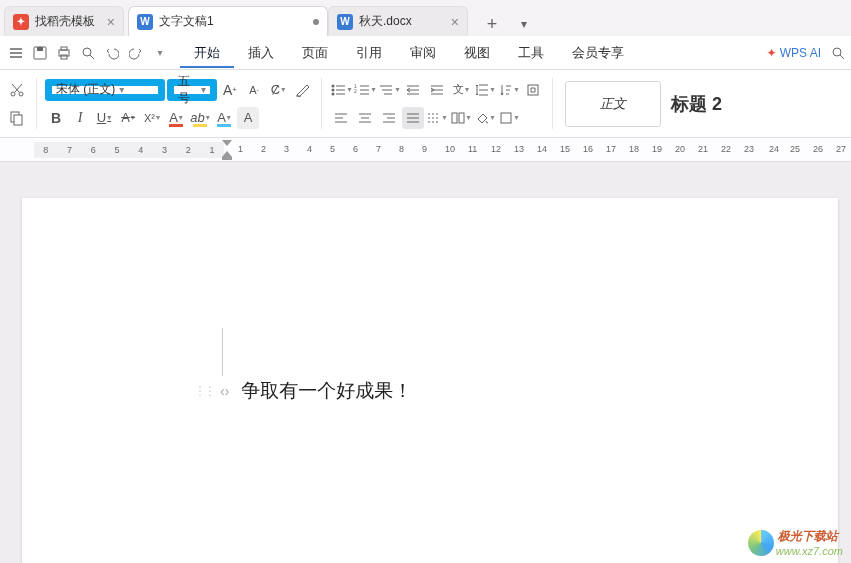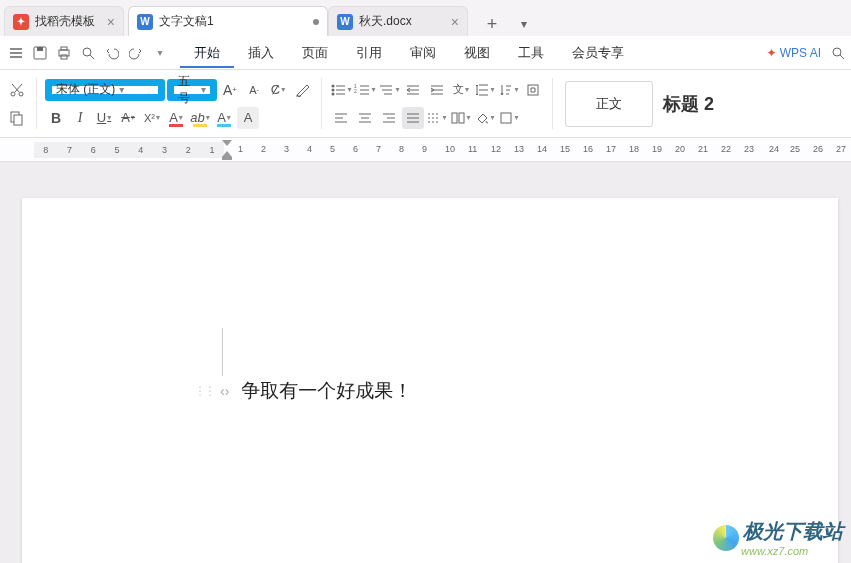--- a/index.html
+++ b/index.html
@@ -56,23 +56,24 @@
   color: #555; font-size: 13px; border-radius: 3px; cursor: pointer; position: relative;
 }
 .tb .arr { font-size: 8px; color: #888; margin-left: 1px; }
 .tb.bold { font-weight: bold; font-size: 14px; }
 .tb.ital { font-style: italic; font-family: "Times New Roman"; font-size: 14px; }
 .tb.uline { text-decoration: underline; font-size: 13px; }
 .tb.strike { text-decoration: line-through; font-size: 13px; }
 .tb.sup { font-size: 11px; }
 .colorchip { position: absolute; bottom: 2px; left: 4px; right: 4px; height: 3px; }
 .stylebox {
-  width: 88px; height: 46px; border: 1px solid #d8d6d8; border-radius: 3px;
+  width: 96px; height: 46px; border: 1px solid #d8d6d8; border-radius: 3px;
   display: flex; align-items: center; justify-content: center; font-size: 13px;
   margin: 0 4px;
+  font-style: italic;
 }
 .title-style { font-size: 18px; font-weight: bold; color: #333; }
 
 
 .ruler { height: 24px; background: #fdfdff; border-bottom: 1px solid #e0dee0; display: flex; align-items: center; padding-left: 34px; position: relative; font-size: 9px; color: #666; }
 .ruler-left { width: 190px; background: #f0f0f2; height: 16px; display: flex; align-items: center; justify-content: space-around; }
 .ruler-right { flex: 1; height: 16px; display: flex; position: relative; }
 .rmark { position: absolute; top: 2px; font-size: 9px; color: #666; }
 .indent-top { position: absolute; left: 222px; top: 2px; }
 .indent-bottom { position: absolute; left: 222px; bottom: 0px; }
@@ -83,21 +84,21 @@
 .doc-line { position: absolute; left: 172px; top: 180px; display: flex; align-items: center; }
 .drag { color: #ccc; margin-right: 6px; font-size: 12px; letter-spacing: -2px; }
 .prev-arrow, .next-arrow { color: #aaa; font-size: 14px; }
 .track-box { background: #e3e1e4; border: 1px solid #d0ced2; padding: 1px 4px; font-size: 11px; line-height: 13px; color: #444; text-align: center; }
 .doctext { font-family: "SimSun", serif; font-size: 19px; color: #222; margin-left: 12px; }
 .cursor-mark { position: absolute; left: 200px; top: 130px; width: 1px; height: 48px; background: #ccc; }
 
 
 .watermark { position: absolute; right: 8px; bottom: 6px; display: flex; align-items: center; gap: 4px; opacity: .85; }
 .wm-swirl { width: 26px; height: 26px; border-radius: 50%; background: conic-gradient(#4fc3f7,#2196f3,#66bb6a,#ffeb3b); }
-.wm-text1 { color: #0c4a6e; font-size: 20px; font-weight: 600; font-style: italic; }
+.wm-text1 { color: #c2410c; font-size: 12px; font-weight: 600; font-style: italic; }
 .wm-text2 { color: #7cb342; font-size: 11px; font-style: italic; margin-left: -2px; }
 
 svg { display: block; }
 </style>
 </head>
 <body>
 
 <div class="tabbar">
   <div class="tab inactive">
     <span class="tab-icon red-icon">✦</span>

